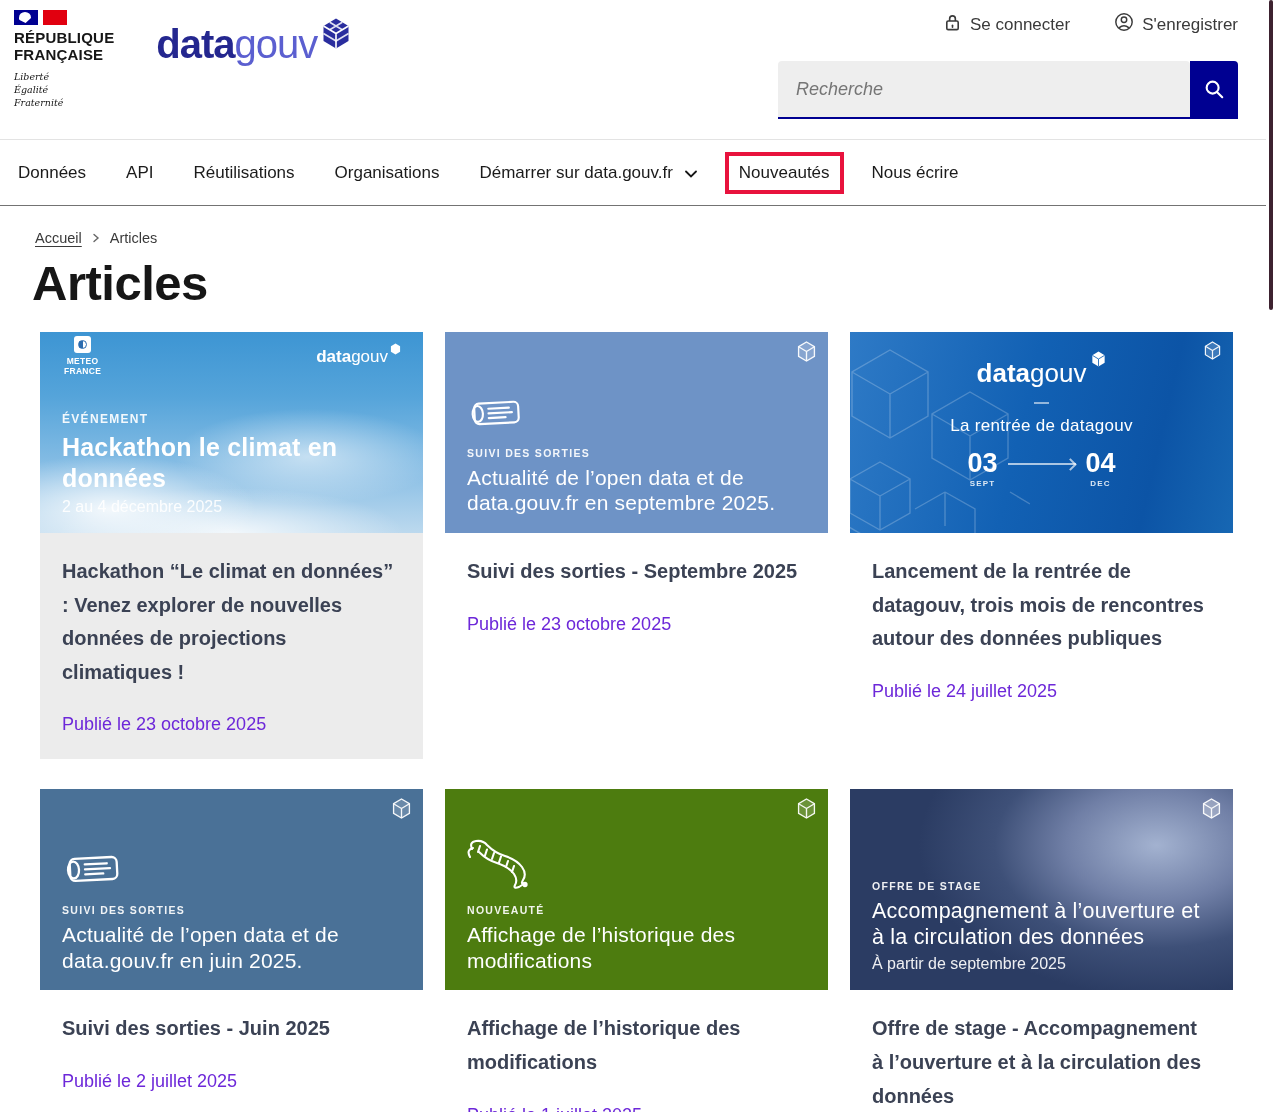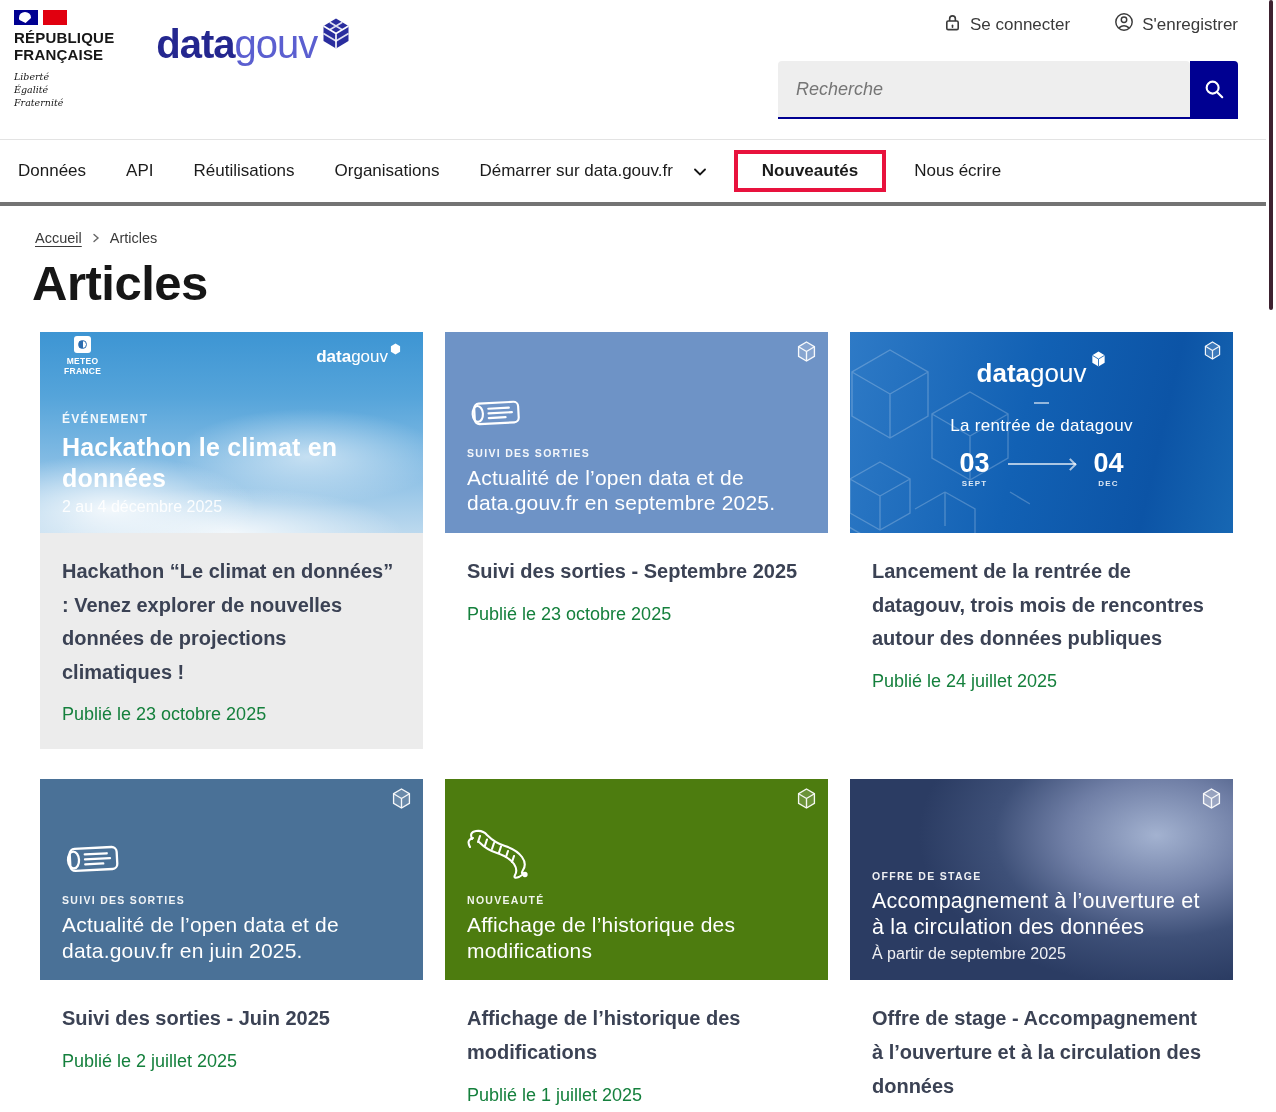--- a/index.html
+++ b/index.html
@@ -28,39 +28,39 @@
   .account-link { display:flex; align-items:center; gap:8px; cursor:pointer; }
   .searchbar { display:flex; width:460px; height:58px; }
   .search-input { flex:1; background:#eee; border:0; border-bottom:2px solid #000091;
     border-radius:4px 4px 0 0; font-style:italic; font-size:18px; padding:0 18px;
     font-family:"Liberation Sans", sans-serif; color:#555; outline:none; }
   .search-input::placeholder { color:#757575; }
   .search-btn { width:48px; background:#000091; border:0; border-radius:0 4px 0 0;
     display:flex; align-items:center; justify-content:center; cursor:pointer; }
 
   
-  .nav { height:66px; border-bottom:4px solid #737373; display:flex; align-items:center;
+  .nav { height:66px; border-bottom:1px solid #737373; display:flex; align-items:center;
     padding-left:18px; gap:40px; font-size:17px; color:#1b1b1b; }
   .nav-item { cursor:pointer; white-space:nowrap; }
-  .nav-dd { display:flex; align-items:center; gap:21px; }
-  .hl-box { border:4px solid #e8123d; padding:7px 24px; margin:4px -12px;font-weight:bold; }
+  .nav-dd { display:flex; align-items:center; gap:12px; }
+  .hl-box { border:4px solid #e8123d; padding:7px 10px; margin:4px -12px; }
 
   
   .main { padding:24px 40px 0 40px; }
   .breadcrumb { font-size:14.5px; color:#3a3a3a; display:flex; align-items:center; gap:10px; margin-left:-5px; }
   .crumb-home { text-decoration:underline; text-underline-offset:3px; cursor:pointer; }
   .page-title { font-size:49px; font-weight:800; letter-spacing:-.5px; margin:9px 0 21px -8px; color:#161616; }
 
   .grid { display:grid; grid-template-columns:repeat(3,383px); column-gap:22px; row-gap:30px; }
   .card { cursor:pointer; }
   .card.gray { background:#ececec; }
   .card-img { height:201px; position:relative; overflow:hidden; color:#fff; }
   .card-body { padding:22px 22px 24px; }
   .card-title { font-size:20px; font-weight:700; color:#3b4254; line-height:1.68; }
-  .card-date { font-size:18px; color:#15803d; margin-top:15px; }
+  .card-date { font-size:18px; color:#6d28d9; margin-top:25px; }
 
   .corner-cube { position:absolute; top:9px; right:12px; opacity:.95; }
   .img-meta { position:absolute; left:22px; bottom:17px; right:18px; }
   .kicker { font-size:10.5px; font-weight:600; letter-spacing:1.3px; margin-bottom:6px; opacity:.92; }
   .img-heading { font-size:21px; font-weight:500; line-height:1.22; letter-spacing:.2px; }
   .img-sub { font-size:16px; font-weight:300; margin-top:5px; opacity:.92; }
   .img-icon { margin-bottom:10px; }
 
   
   .img-1 { background:
@@ -87,21 +87,21 @@
 
   
   .img-3 { background:linear-gradient(103deg,#2e7ac6 0%,#1261b4 45%,#0c54a6 78%,#1767b3 100%); }
   .cubes-deco { position:absolute; left:0; top:0; }
   .dg3 { position:relative; text-align:center; padding-top:26px; }
   .dg3-logo { font-size:26px; display:inline-block; position:relative; padding-right:20px; }
   .dg3-logo .b { font-weight:700; } .dg3-logo .l { font-weight:300; }
   .dg3-logo svg { position:absolute; right:0; top:-7px; }
   .dg3-dash { width:15px; height:2px; background:rgba(255,255,255,.55); margin:13px auto 12px; }
   .dg3-tag { font-size:17px; font-weight:400; letter-spacing:.3px; }
-  .dg3-dates { display:flex; align-items:center; justify-content:center; gap:18px; margin-top:14px; }
+  .dg3-dates { display:flex; align-items:center; justify-content:center; gap:10px; margin-top:14px; }
   .dg3-num { font-size:27px; font-weight:800; line-height:1; }
   .dg3-lab { font-size:8px; letter-spacing:1.2px; font-weight:600; margin-top:2px; opacity:.85; }
   .dg3-arrow { width:68px; height:2px; background:rgba(255,255,255,.65); position:relative; margin-top:-10px; }
   .dg3-arrow::after { content:""; position:absolute; right:1px; top:-3px; width:7px; height:7px;
     border-top:2px solid rgba(255,255,255,.65); border-right:2px solid rgba(255,255,255,.65);
     transform:rotate(45deg); }
 
   
   .img-6 { background:
     radial-gradient(ellipse 62% 75% at 80% 28%, #a3b2d0 0%, #707fa6 38%, #3e5078 68%, #2b3c63 100%); }

